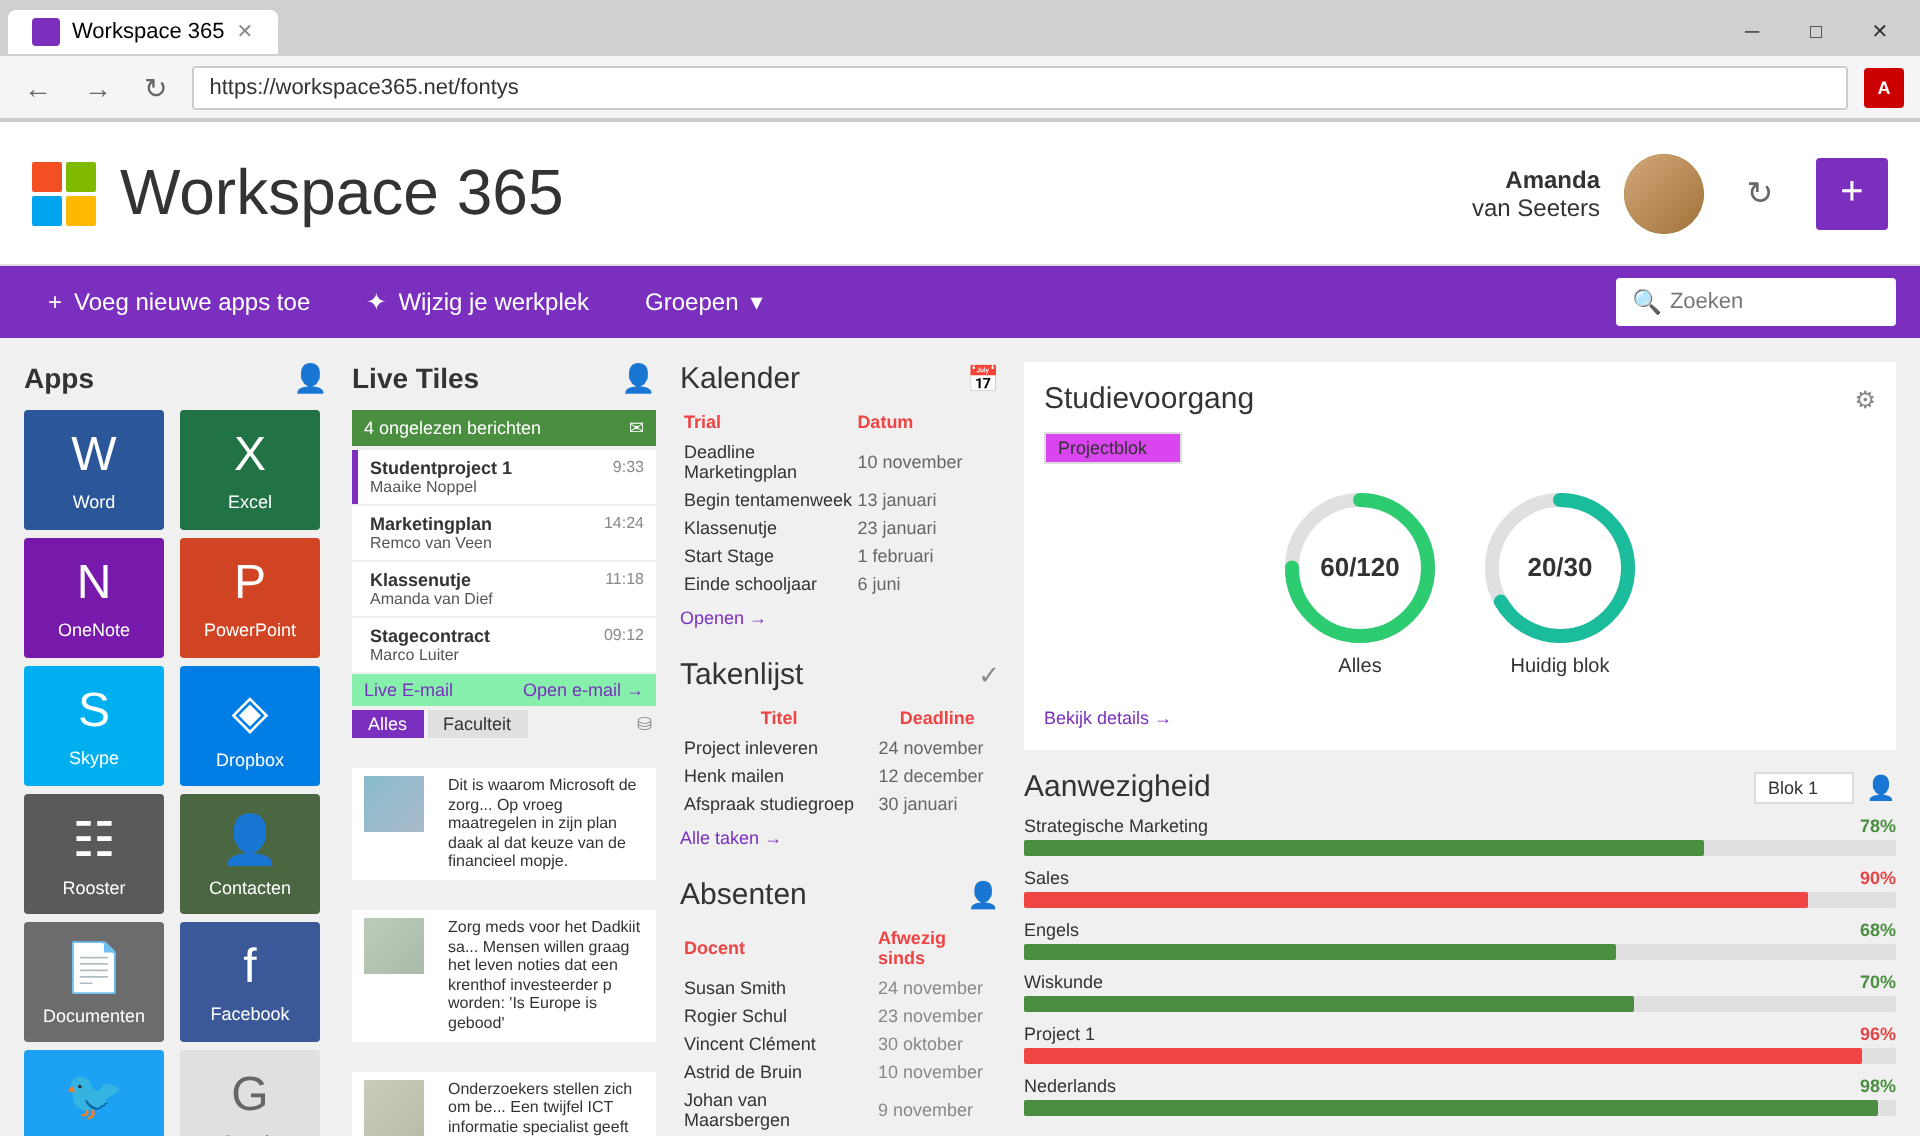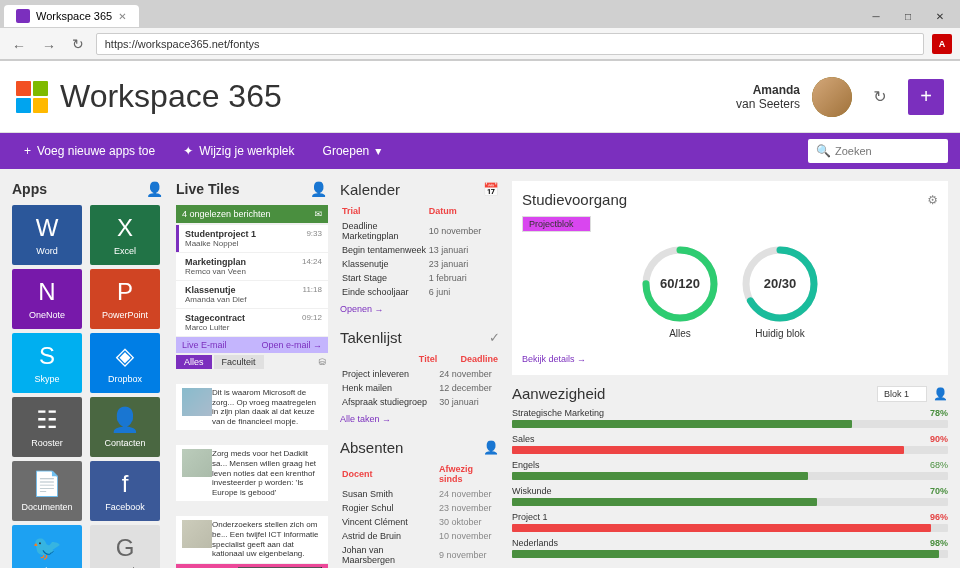--- a/index.html
+++ b/index.html
@@ -69,45 +69,45 @@
     .google-tile { background: #e0e0e0; color: #666; }
 
     
     .live-tiles-column { width: 152px; flex-shrink: 0; }
     .tile-message { background: #4a8f3f; color: white; padding: 4px 6px; font-size: 9px; display: flex; align-items: center; justify-content: space-between; margin-bottom: 2px; }
     .email-item { background: white; padding: 4px 6px; margin-bottom: 1px; border-left: 3px solid transparent; font-size: 9px; }
     .email-item.unread { border-left-color: #7b2fbe; }
     .email-sender { font-weight: 600; font-size: 9px; color: #333; }
     .email-subject { color: #555; font-size: 8px; }
     .email-time { color: #888; font-size: 8px; float: right; }
-    .live-email-header { background: #c4b5fd; padding: 3px 6px; font-size: 9px; color: #7b2fbe; display: flex; align-items: center; justify-content: space-between; margin-bottom: 2px; cursor: pointer; }
+    .live-email-header { background: #86efac; padding: 3px 6px; font-size: 9px; color: #7b2fbe; display: flex; align-items: center; justify-content: space-between; margin-bottom: 2px; cursor: pointer; }
     .news-tabs { display: flex; gap: 2px; margin-bottom: 2px; }
     .news-tab { padding: 2px 8px; font-size: 9px; background: #e0e0e0; cursor: pointer; color: #333; }
     .news-tab.active { background: #7b2fbe; color: white; }
-    .news-item { background: white; padding: 4px 6px; margin-bottom: 1px; display: flex; gap: 0; font-size: 8px; margin-top: 15px; }
+    .news-item { background: white; padding: 4px 6px; margin-bottom: 1px; display: flex; gap: 12px; font-size: 8px; margin-top: 15px; }
     .news-img { width: 30px; height: 28px; background: #ccc; flex-shrink: 0; object-fit: cover; }
     .news-text { color: #333; font-size: 8px; line-height: 1.2; overflow: hidden; }
     .rss-header { display: flex; align-items: center; justify-content: space-between; font-size: 9px; color: #333; padding: 3px 6px; background: #ec4899; margin-bottom: 2px; }
     .rss-btn { background: #7b2fbe; color: white; padding: 1px 6px; font-size: 8px; cursor: pointer; }
     .contact-tabs { display: flex; gap: 2px; margin-bottom: 2px; }
 
     
     .middle-column { width: 160px; flex-shrink: 0; }
     .section { margin-bottom: 14px; }
     .section-header { display: flex; align-items: center; justify-content: space-between; margin-bottom: 6px; }
     .section-title { font-size: 15px; font-weight: 400; color: #333; }
     .section-icon { color: #888; font-size: 13px; }
     .calendar-table { width: 100%; font-size: 9px; }
     .calendar-table th { color: #e44; font-size: 9px; text-align: left; padding-bottom: 2px; }
     .calendar-row td { padding: 1px 0; font-size: 9px; color: #333; }
     .calendar-row td:first-child { color: #333; font-size: 9px; width: 55%; }
     .calendar-row td:last-child { color: #666; font-size: 9px; }
     .open-link { color: #7b2fbe; font-size: 9px; cursor: pointer; text-decoration: none; display: inline-flex; align-items: center; gap: 2px; margin-top: 4px; }
     .task-table { width: 100%; font-size: 9px; }
-    .task-table th { color: #e44; font-size: 9px; text-align: right; padding-bottom: 2px; }
+    .task-table th { color: #e44; font-size: 9px; text-align: center; padding-bottom: 2px; }
     .task-row td { padding: 1px 0; font-size: 9px; color: #333; }
     .task-row td:last-child { color: #666; }
     .all-tasks-link { color: #7b2fbe; font-size: 9px; cursor: pointer; margin-top: 4px; display: inline-flex; align-items: center; gap: 2px; }
     .absent-table { width: 100%; font-size: 9px; }
     .absent-table th { color: #e44; font-size: 9px; text-align: left; padding-bottom: 2px; }
     .absent-row td { padding: 1px 0; font-size: 9px; }
     .absent-row td:first-child { color: #333; }
     .absent-row td:last-child { color: #888; }
 
     
@@ -502,21 +502,21 @@
           <span>Sales</span>
           <span style="font-size:9px;color:#e44444;font-weight:600;">90%</span>
         </div>
         <div class="attendance-bar-bg">
           <div class="attendance-bar att-red" style="width:90%;"></div>
         </div>
       </div>
       <div class="attendance-item">
         <div class="attendance-label">
           <span>Engels</span>
-          <span style="font-size:9px;color:#4a8f3f;font-weight:400;">68%</span>
+          <span style="font-size:9px;color:#4a8f3f;font-weight:700;">68%</span>
         </div>
         <div class="attendance-bar-bg">
           <div class="attendance-bar att-green" style="width:68%;"></div>
         </div>
       </div>
       <div class="attendance-item">
         <div class="attendance-label">
           <span>Wiskunde</span>
           <span style="font-size:9px;color:#4a8f3f;font-weight:600;">70%</span>
         </div>

